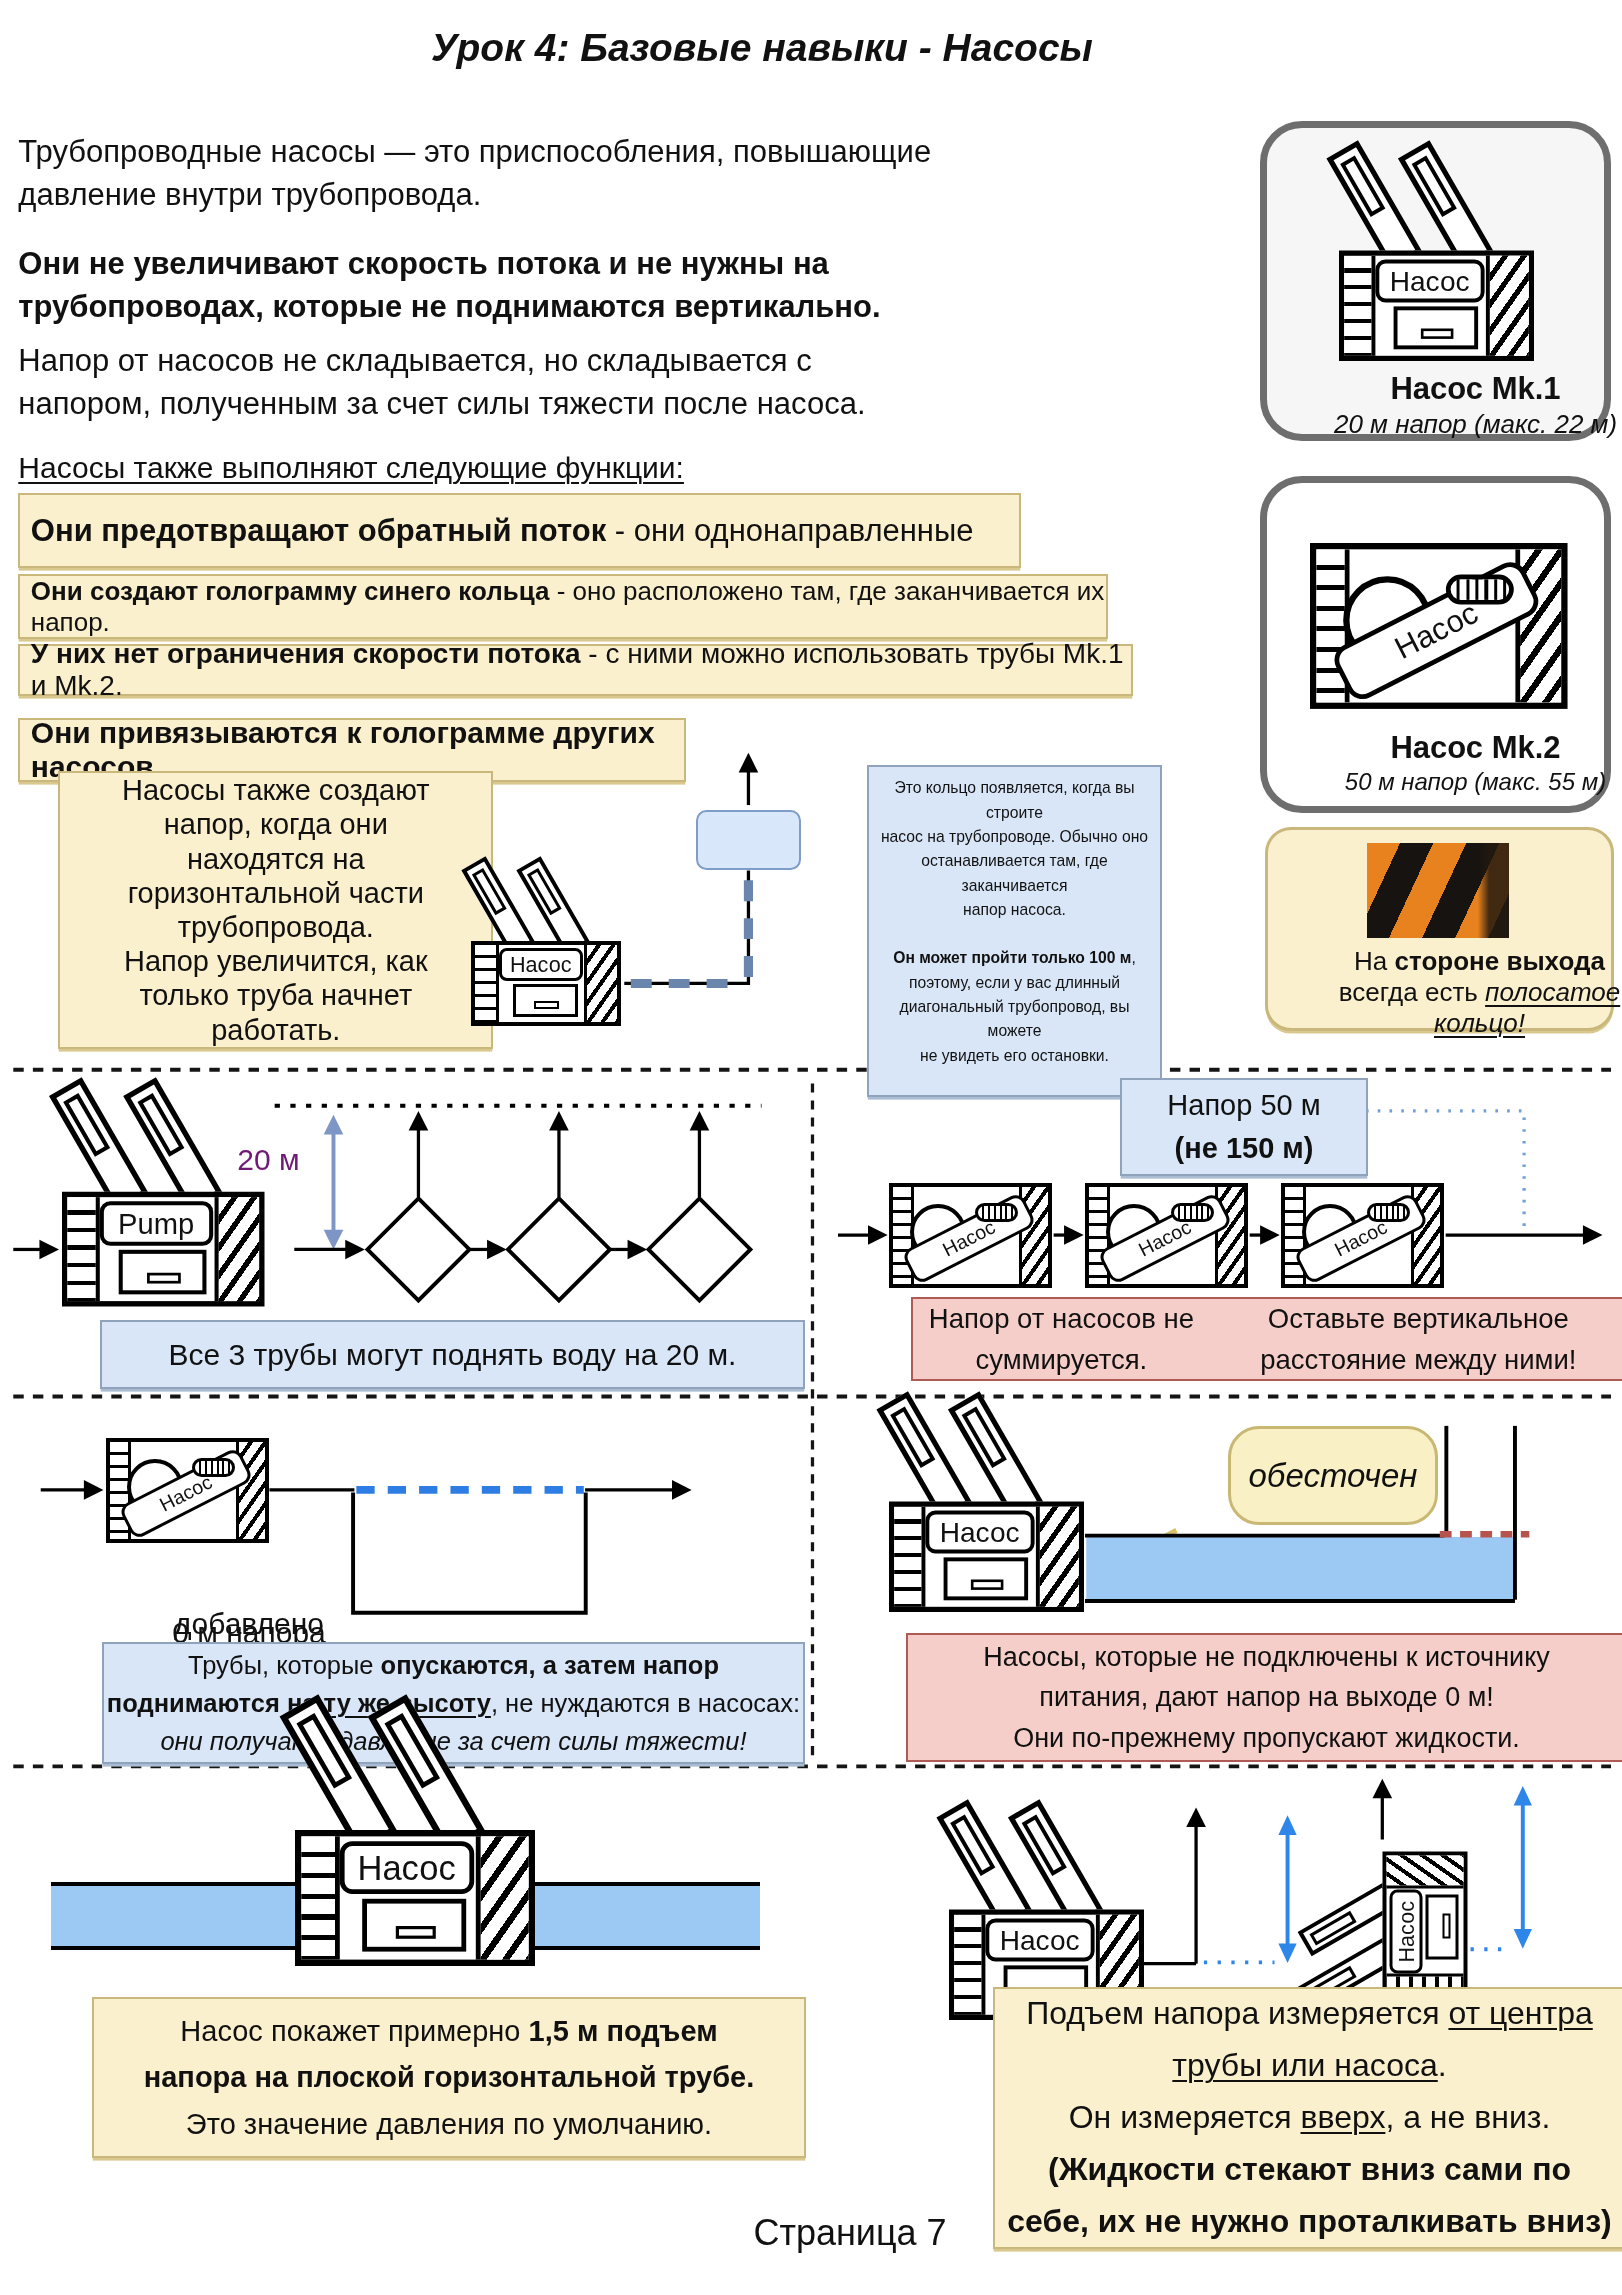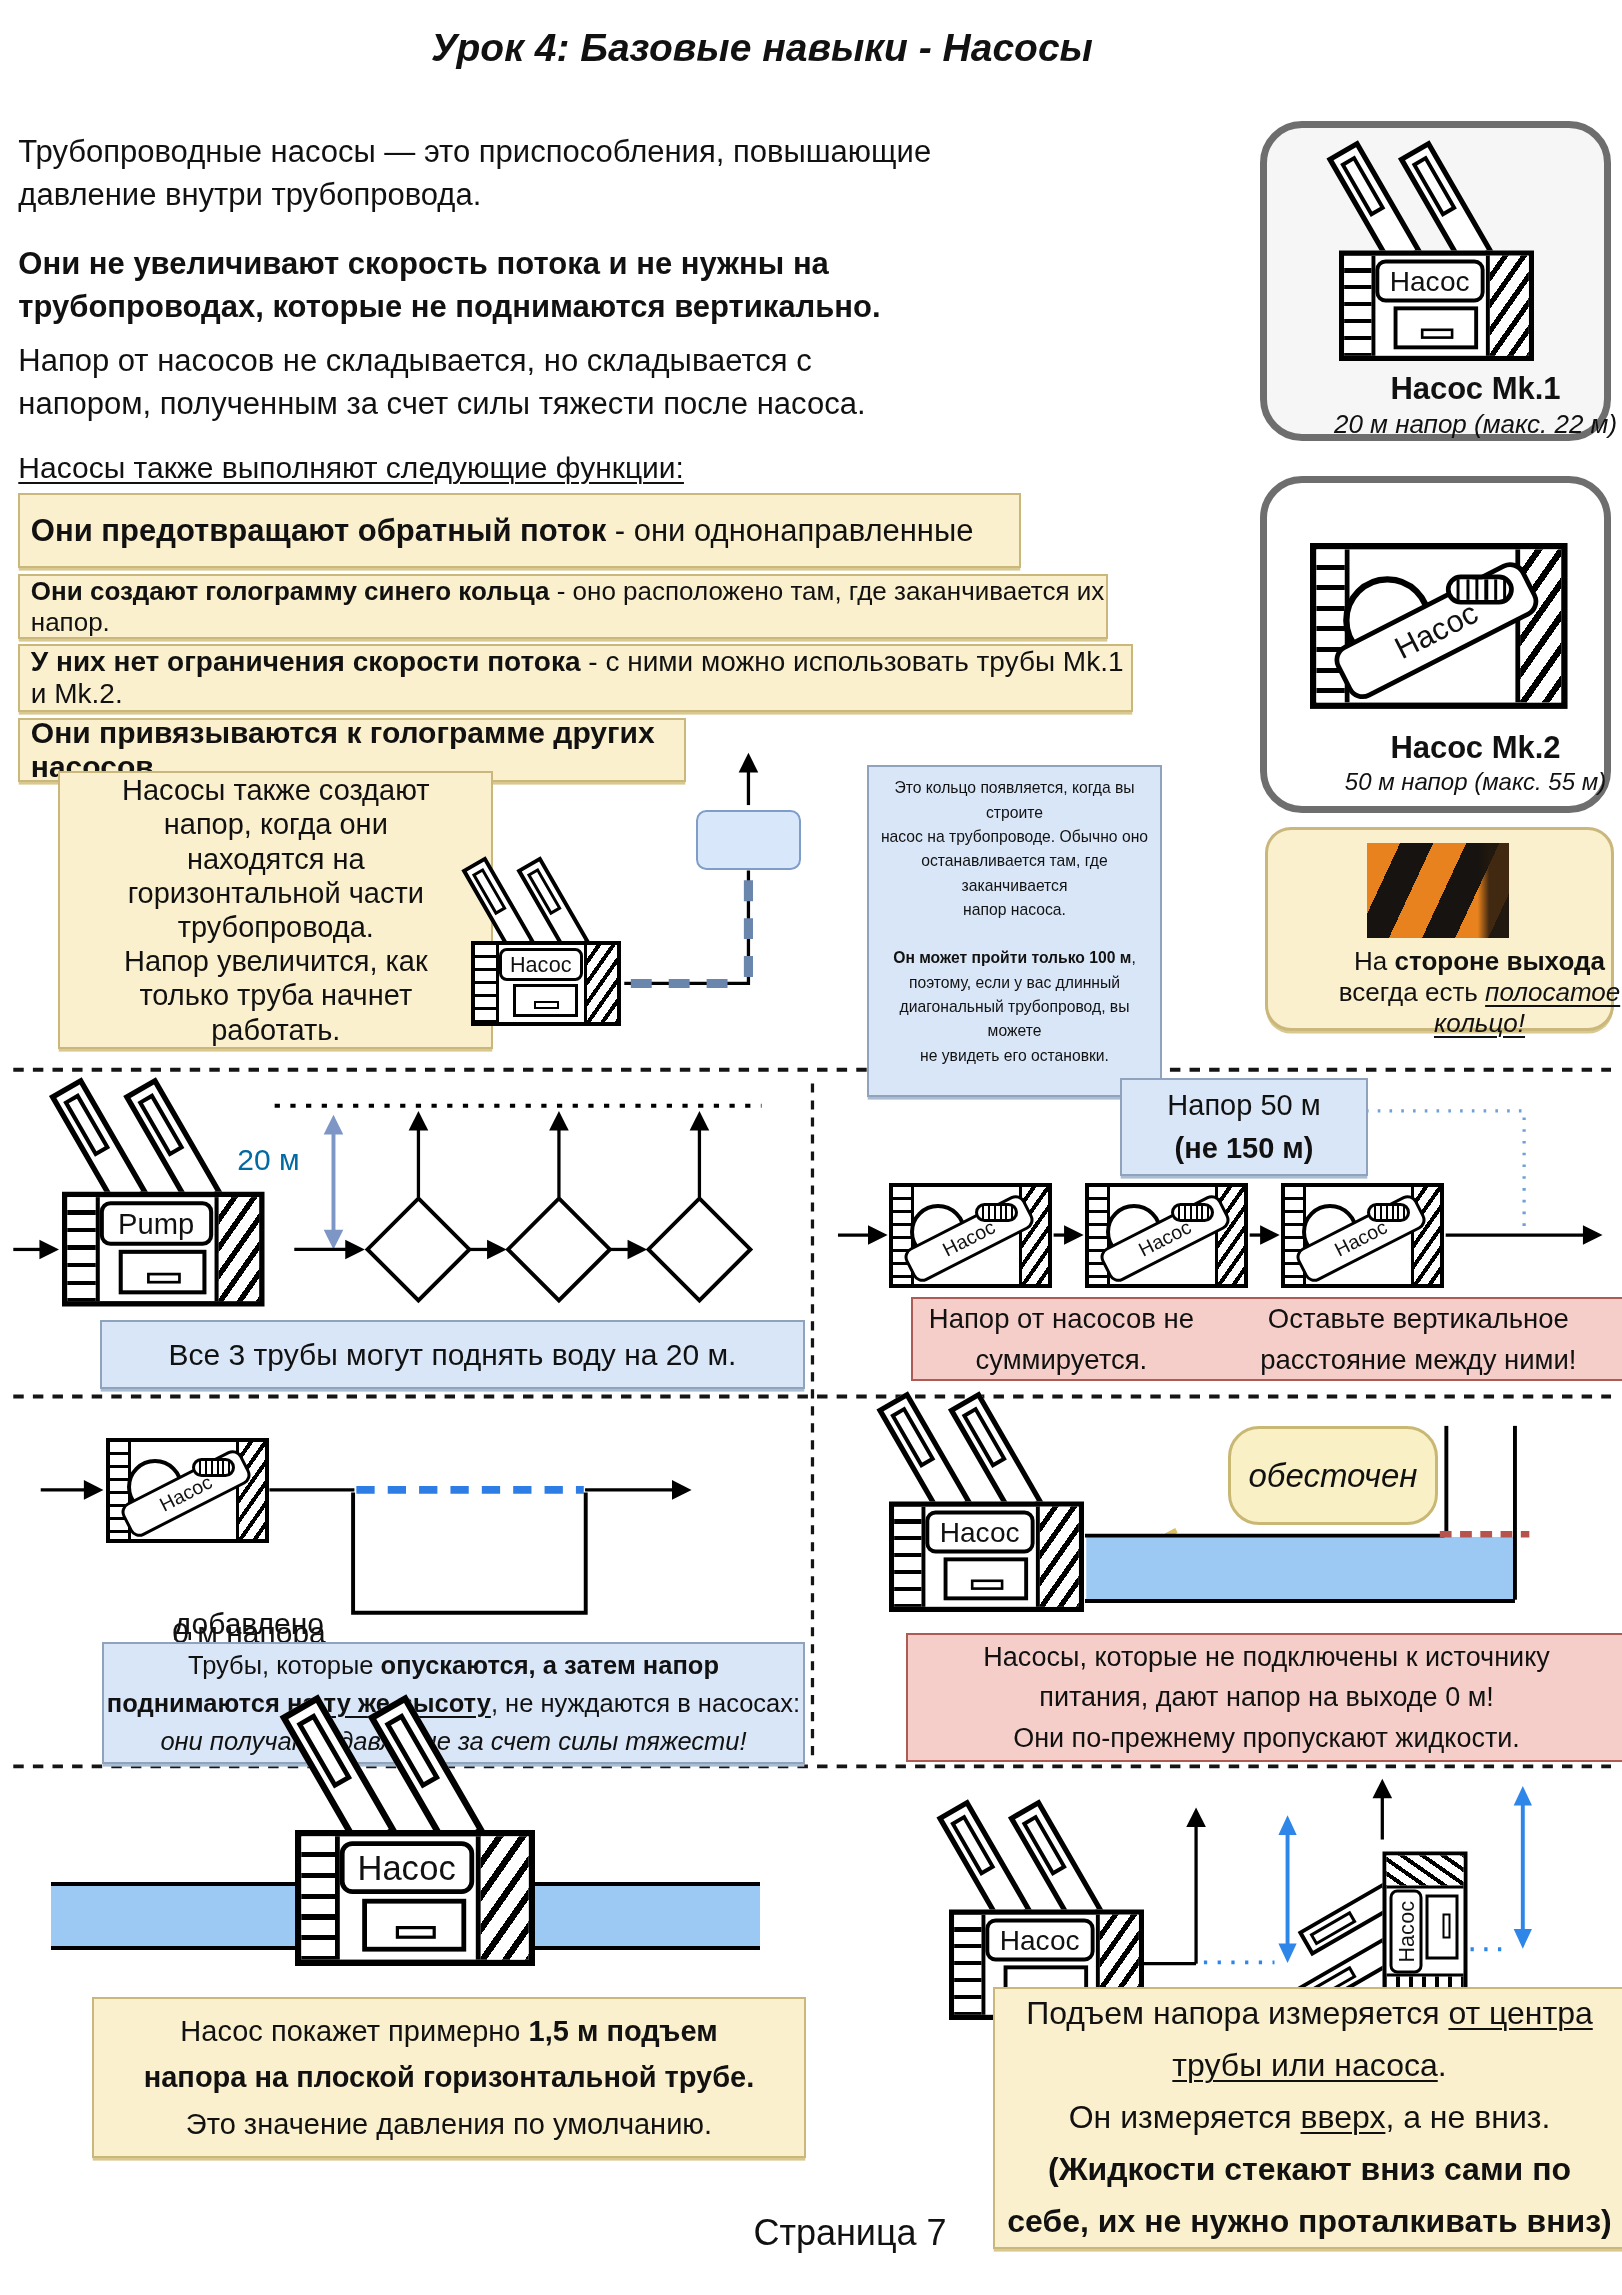--- a/index.html
+++ b/index.html
@@ -140,21 +140,21 @@
   <div class="abs ml" style="left:18.3px;top:340px;font-size:31px;line-height:1.38;">Напор от насосов не складывается, но складывается с
 напором, полученным за счет силы тяжести после насоса.</div>
   <div class="abs u" style="left:18.3px;top:451px;font-size:30px;">Насосы также выполняют следующие функции:</div>
 
   <div class="abs ybox fbox" style="left:18.3px;top:493px;width:1003px;height:75px;font-size:31px;">
     <span><span class="b">Они предотвращают обратный поток</span><span> - они однонаправленные</span></span>
   </div>
   <div class="abs ybox fbox" style="left:18.3px;top:574px;width:1090px;height:65px;font-size:26px;">
     <span><span class="b">Они создают голограмму синего кольца</span><span> - оно расположено там, где заканчивается их напор.</span></span>
   </div>
-  <div class="abs ybox fbox" style="left:18.3px;top:644px;width:1115px;height:68px;font-size:28px;">
+  <div class="abs ybox fbox" style="left:18.3px;top:644px;width:1115px;height:52px;font-size:28px;">
     <span><span class="b">У них нет ограничения скорости потока</span><span> - с ними можно использовать трубы Mk.1 и Mk.2.</span></span>
   </div>
   <div class="abs ybox fbox" style="left:18.3px;top:718px;width:668px;height:64px;font-size:30px;">
     <span class="b">Они привязываются к голограмме других насосов.</span>
   </div>
 
   <div class="abs card" style="left:1260px;top:121px;width:351px;height:320px;background:#F6F6F6;">
     <div class="pump" style="left:72px;top:11.8px;transform:scale(1.3);">
   <div class="pistons">
     <div class="piston pa">
@@ -243,21 +243,21 @@
     <span class="ml">Это кольцо появляется, когда вы строите
 насос на трубопроводе. Обычно оно
 останавливается там, где заканчивается
 напор насоса.</span><br><br>
     <span class="b ml">Он может пройти только 100 м</span><span class="ml">,
 поэтому, если у вас длинный
 диагональный трубопровод, вы можете
 не увидеть его остановки.</span>
   </div>
 
-  <div class="abs" style="left:216px;top:1143px;width:105px;text-align:center;font-size:30px;color:#0369a1;">20 м</div>
+  <div class="abs" style="left:216px;top:1143px;width:105px;text-align:center;font-size:30px;color:#701a75;">20 м</div>
   <div class="pump" style="left:62px;top:1077px;transform:scale(1.35);">
   <div class="pistons">
     <div class="piston pa">
           <div class="pin"></div>
         </div>
     <div class="piston pb">
           <div class="pin"></div>
         </div>
   </div>
   <div class="pbody">

